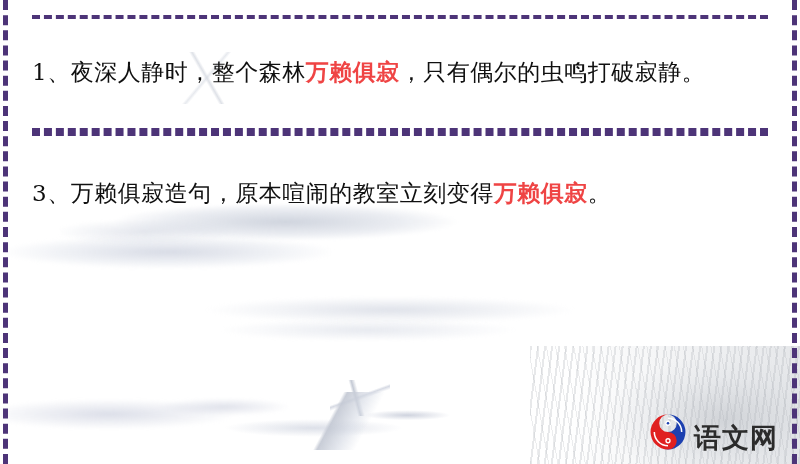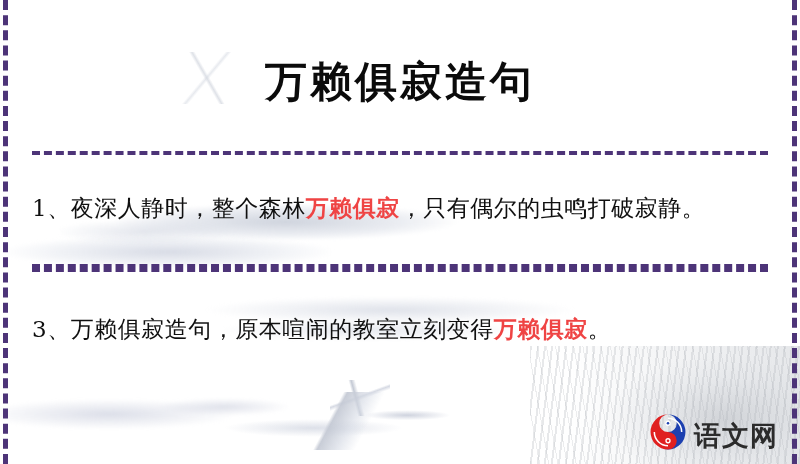--- a/index.html
+++ b/index.html
@@ -204,21 +204,21 @@
     display: flex;
     align-items: center;
     gap: 7px;
   }
   .logo-mark {
     width: 38px;
     height: 38px;
     flex: 0 0 auto;
   }
   .logo-text {
-    font-family: Liberation Mono, monospace;
+    font-family: Liberation Sans, sans-serif;
     font-weight: 700;
     font-size: 27px;
     line-height: 1;
     color: #2b2b2b;
     letter-spacing: 1px;
     margin-top: 13px;
   }
 </style>
 </head>
 <body>
@@ -233,21 +233,20 @@
   <div class="wash wash-hills-bl"></div>
   <div class="wash wash-boat-mast"></div>
   <div class="wash wash-boat"></div>
   <div class="wash wash-foliage"></div>
 
   <div class="edge edge-left"></div>
   <div class="edge edge-right"></div>
 
   <div class="content">
 
-    <h1 class="title">万赖俱寂造句</h1>
 
     <div class="rule rule-top"></div>
 
     <p class="sentence s1"><span>1、</span><span>夜深人静时，整个森林</span><span class="kw">万赖俱寂</span><span>，只有偶尔的虫鸣打破寂静。</span></p>
 
     <div class="rule rule-mid-1"></div>
 
 
     <div class="rule rule-mid-2"></div>
 

